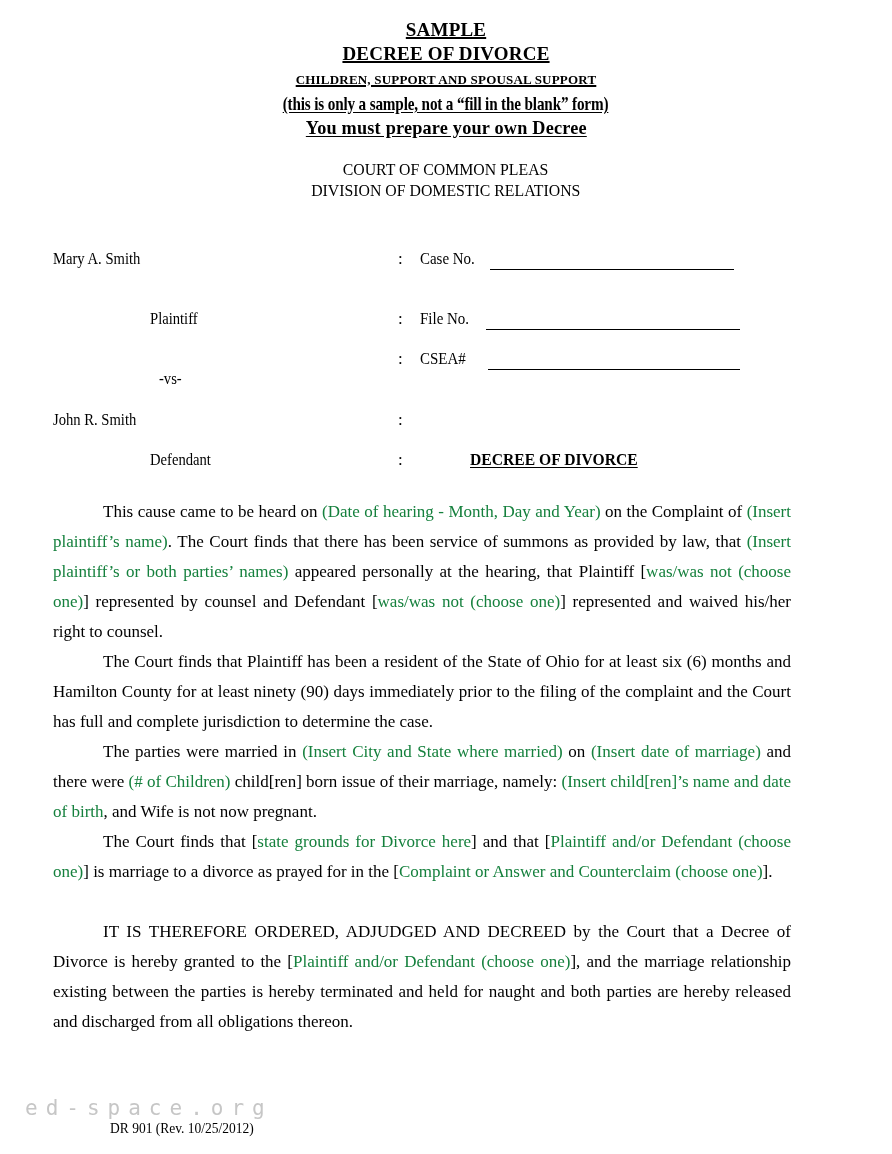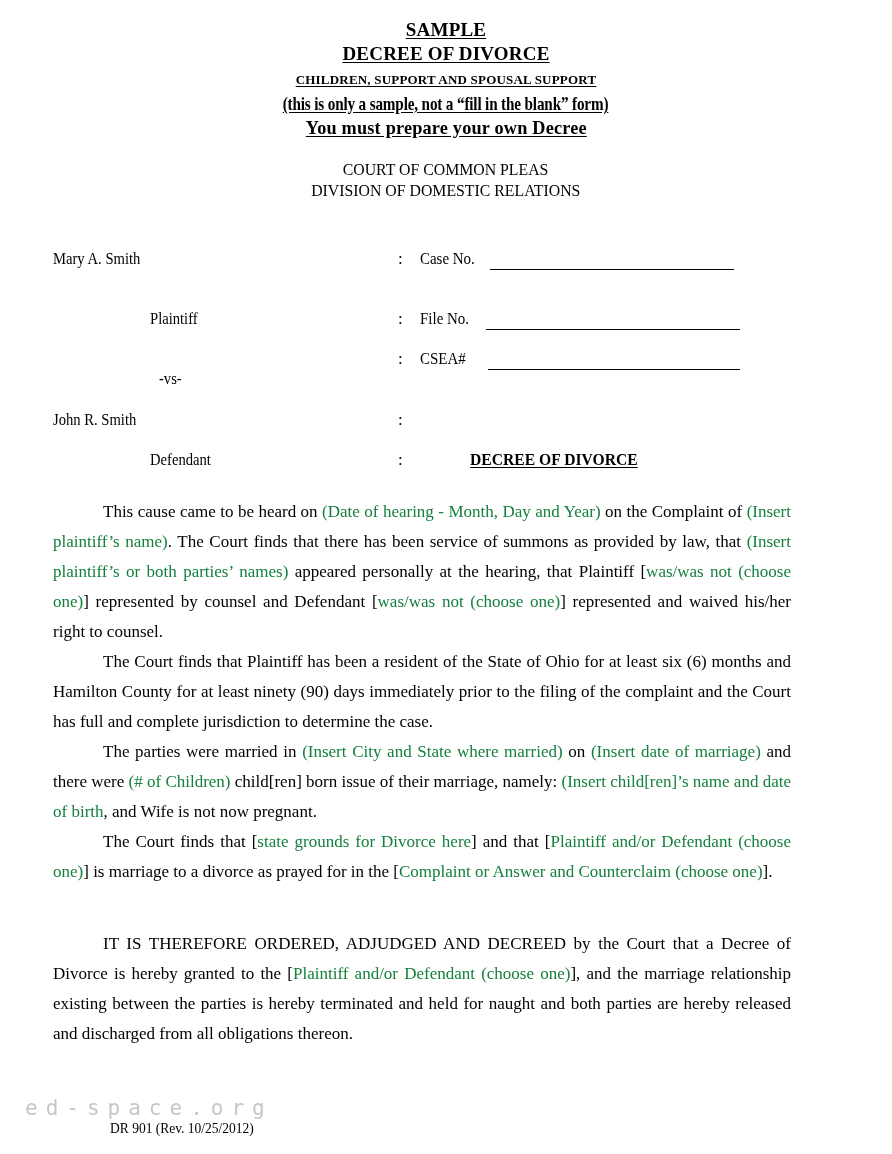--- a/index.html
+++ b/index.html
@@ -28,20 +28,21 @@
     left: 0;
     width: 892px;
     text-align: center;
   }
   .title-line {
     font-weight: bold;
     font-size: 19px;
     line-height: 24px;
     letter-spacing: 0.2px;
     white-space: nowrap;
+    text-decoration: underline;
   }
   .title-line span.u {
     text-decoration: underline;
     text-underline-offset: 2px;
   }
   .title-line.cond span.u {
     display: inline-block;
     transform: scaleX(0.80);
     transform-origin: center;
     letter-spacing: -0.2px;
@@ -141,21 +142,21 @@
     margin: 0 0 0 0;
     padding: 0;
     font-size: 17px;
     line-height: 30px;
     text-align: justify;
     text-indent: 50px;
     -webkit-hyphens: none;
     hyphens: none;
   }
   p.para.gap {
-    margin-top: 42px;
+    margin-top: 30px;
   }
   .red {
     color: #15803d;
   }
 
   
   .watermark {
     position: absolute;
     left: 25px;
     top: 1092px;

